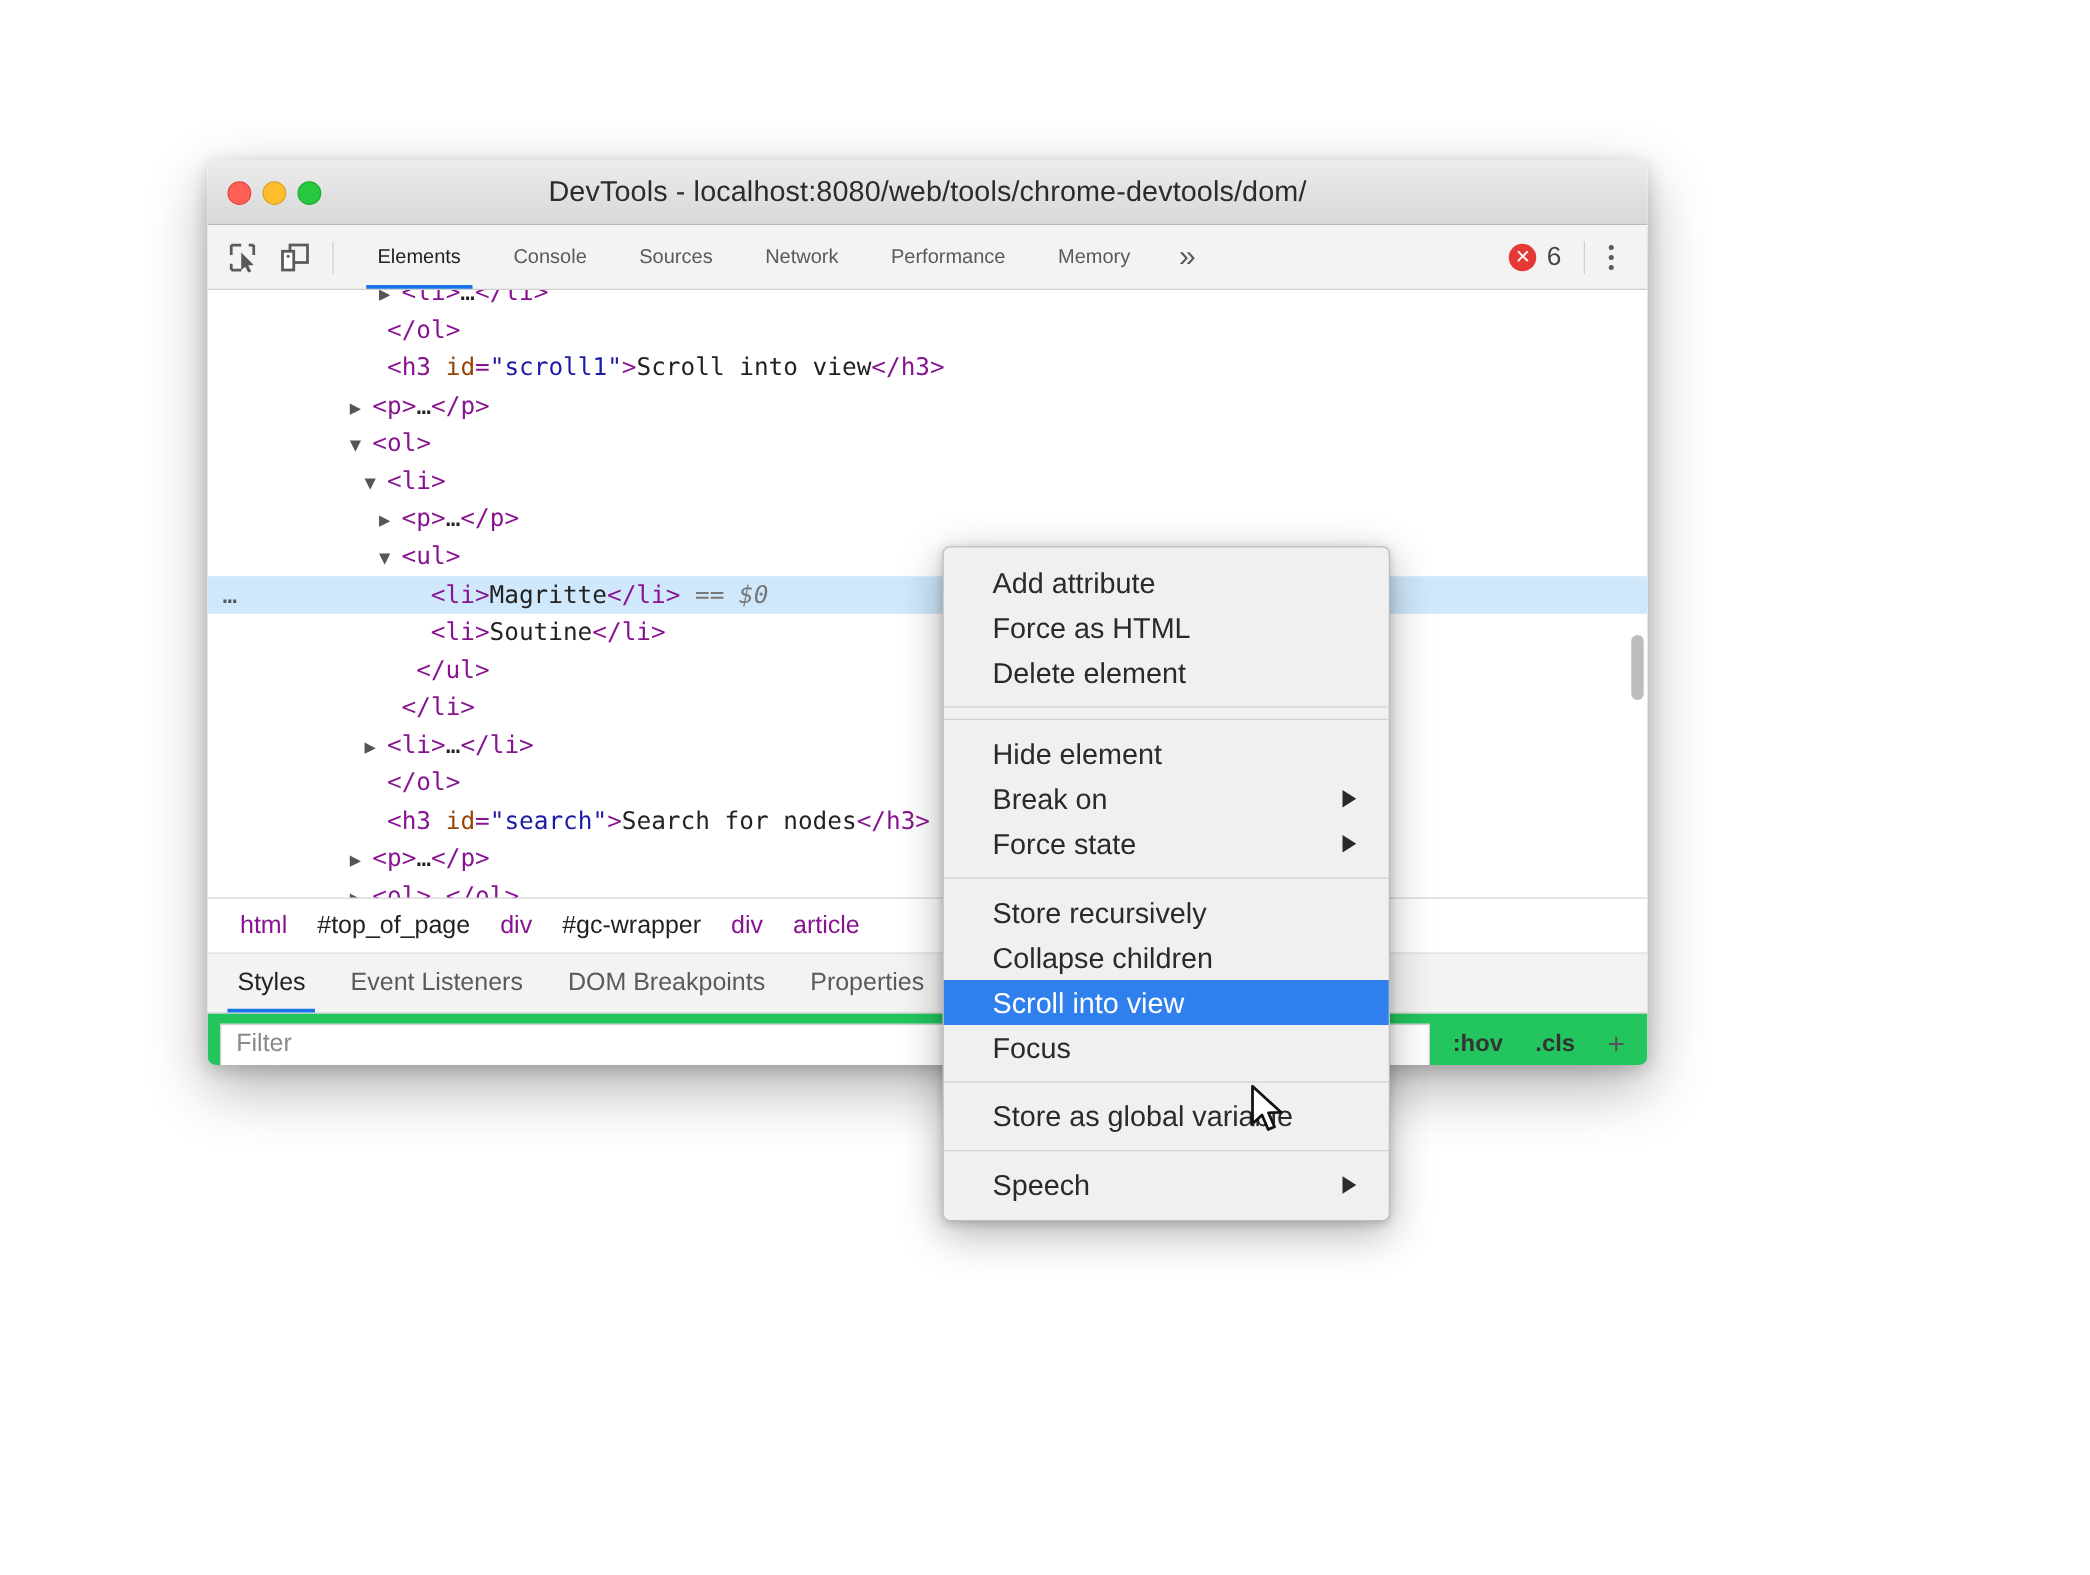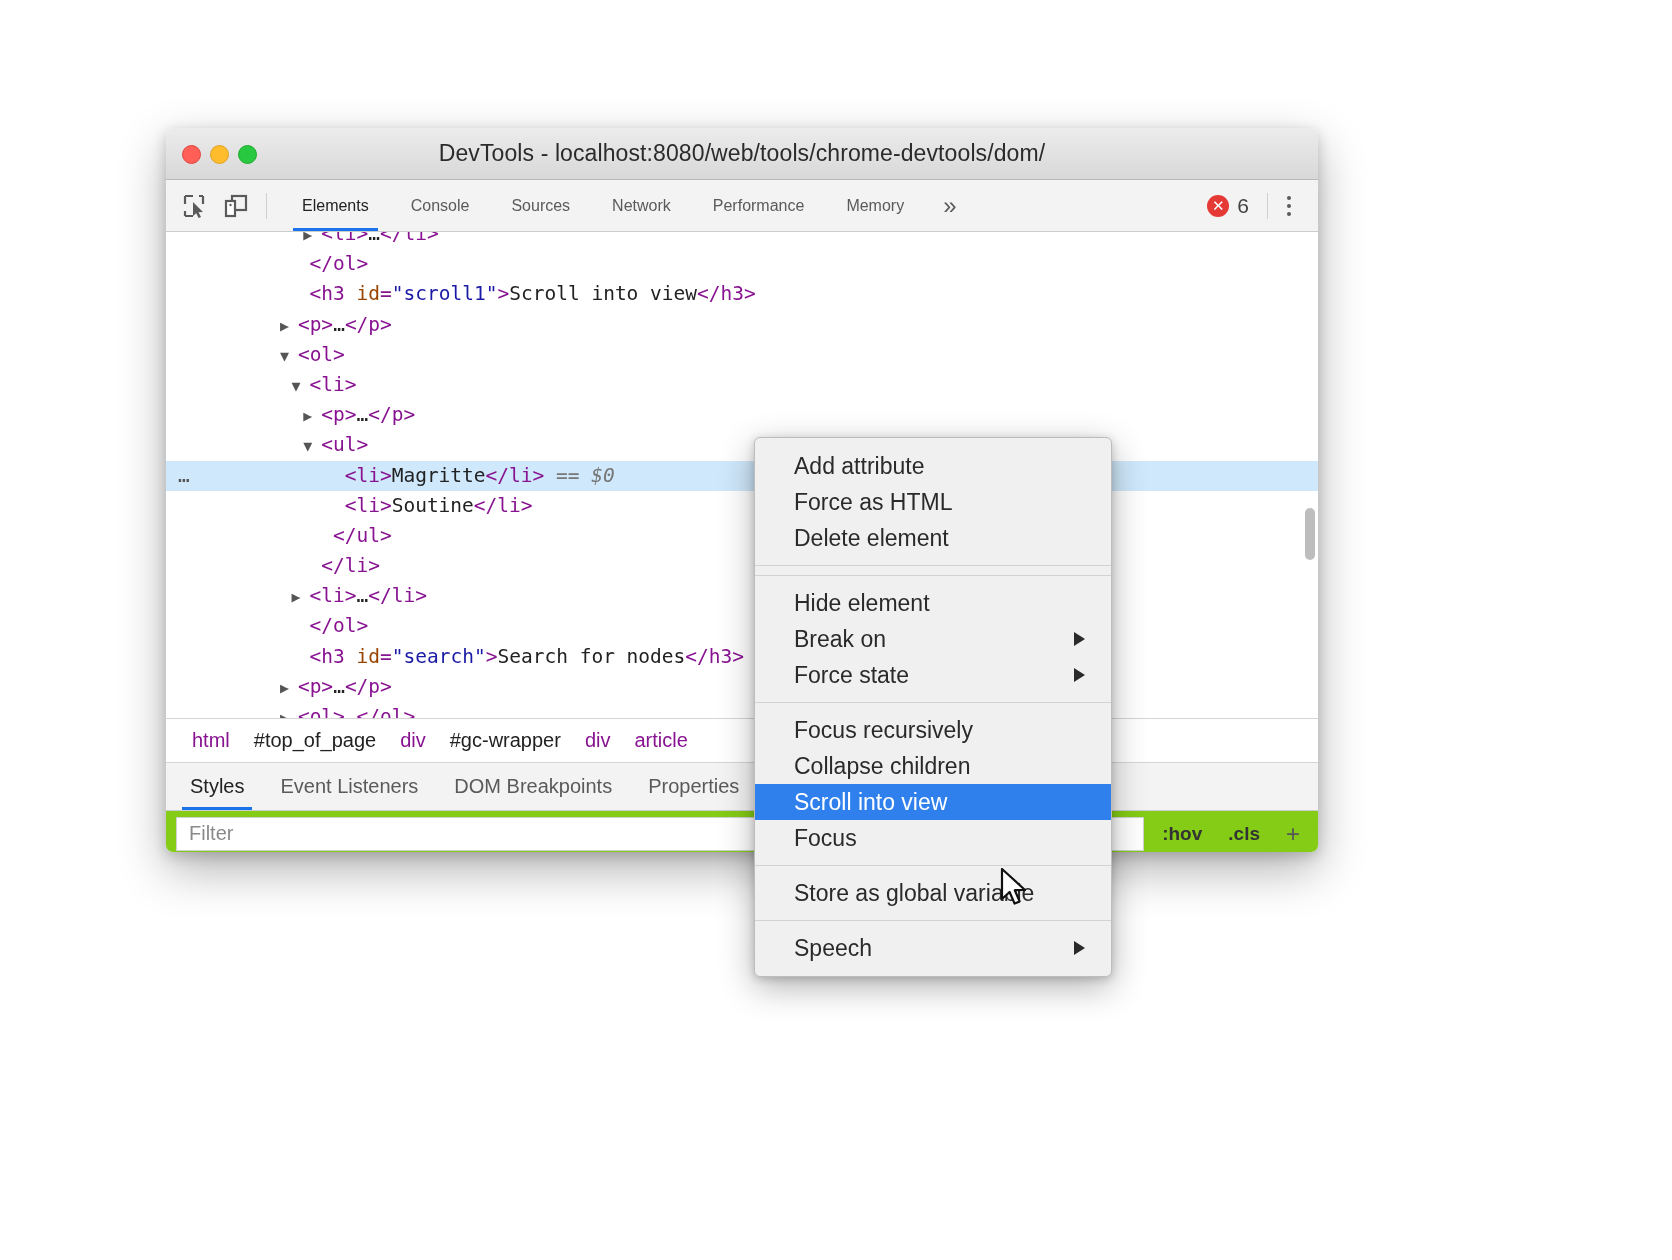--- a/index.html
+++ b/index.html
@@ -147,21 +147,21 @@
     white-space: nowrap;
   }
   .stab.active { color: #222; }
   .stab.active::after {
     content: ""; position: absolute; left: 10px; right: 10px; bottom: 0;
     height: 3px; background: #1a73e8;
   }
 
   
   .filterrow {
-    height: 50px; background: #84cc16; border-bottom: 5px solid #1d4ed8;
+    height: 50px; background: #22c55e; border-bottom: 1px solid #1d4ed8;
     display: flex; align-items: center; padding: 0 10px; gap: 10px;
   }
   .filterbox {
     flex: 1; height: 34px; background: #fff;
     border: 1px solid #d0d0d0;
     display: flex; align-items: center; padding: 0 10px;
   }
   .filterbox input {
     border: 0; outline: 0; width: 100%; font-size: 20px;
     font-family: "Liberation Sans", sans-serif; color: #333; background: transparent;
@@ -335,21 +335,21 @@
       <div class="mi">
         <span>Break on</span>
         <span class="sub"></span>
       </div>
       <div class="mi">
         <span>Force state</span>
         <span class="sub"></span>
       </div>
       <div class="msep"></div>
       <div class="mi">
-        <span>Focus recursively</span>
+        <span>Store recursively</span>
       </div>
       <div class="mi">
         <span>Collapse children</span>
       </div>
       <div class="mi hl">
         <span>Scroll into view</span>
       </div>
       <div class="mi">
         <span>Focus</span>
       </div>

